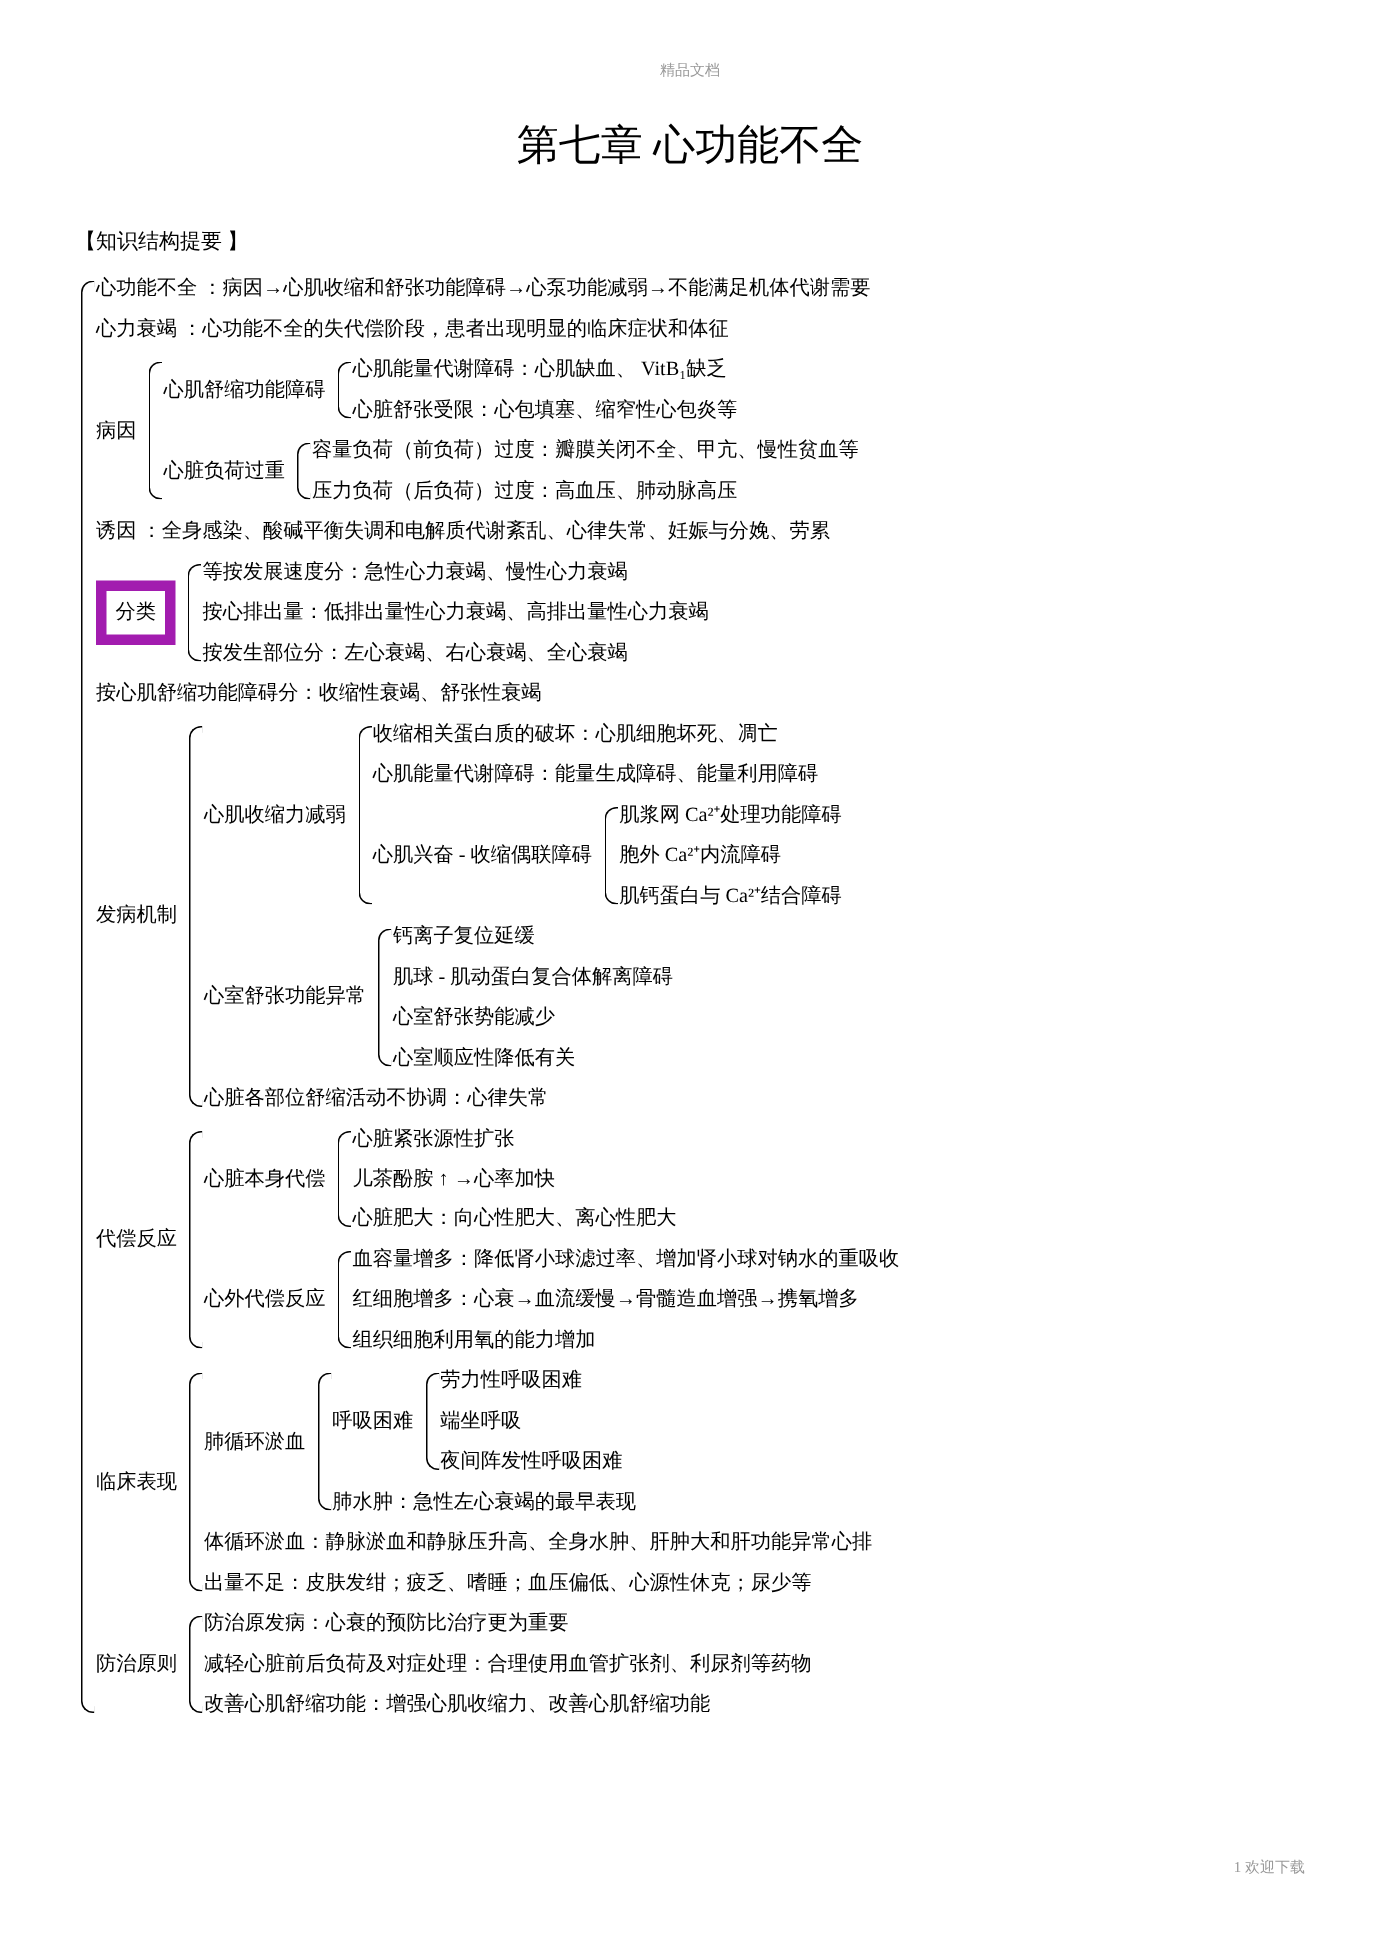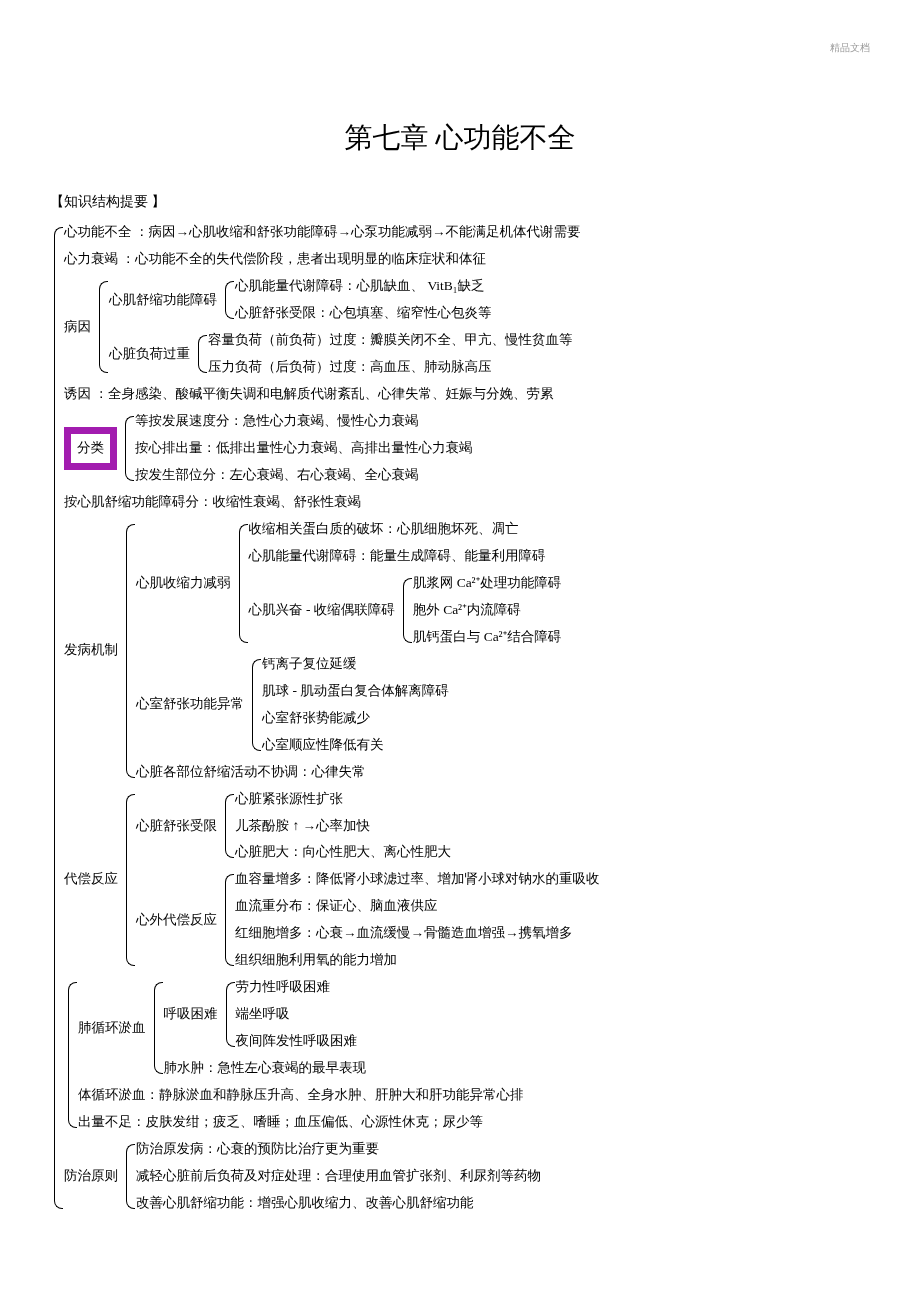--- a/index.html
+++ b/index.html
@@ -6,24 +6,24 @@
     font-family: "SimSun", "宋体", serif;
     font-size: 14px;
     color: #000;
     background: #fff;
     margin: 0;
     padding: 40px 50px;
     width: 820px;
     line-height: 1.6;
   }
   .header-small {
-    text-align: right;
+    text-align: center;
     font-size: 10px;
     color: #999;
-    margin-bottom: 60px;
+    margin-bottom: 20px;
   }
   h1 {
     text-align: center;
     font-size: 28px;
     font-weight: normal;
     margin: 20px 0 30px 0;
   }
   .section-label {
     font-size: 14px;
     margin-bottom: 6px;
@@ -171,42 +171,42 @@
           </div>
           <div class="leaf">心脏各部位舒缩活动不协调：心律失常</div>
         </div>
       </div>
 
       <div class="node">
         <div class="node-label">代偿反应</div>
         <div class="brace"></div>
         <div class="children">
           <div class="node">
-            <div class="node-label">心脏舒张受限</div>
+            <div class="node-label">心脏本身代偿</div>
             <div class="brace"></div>
             <div class="children">
               <div class="leaf">心脏紧张源性扩张</div>
               <div class="leaf">儿茶酚胺 ↑ →心率加快</div>
               <div class="leaf">心脏肥大：向心性肥大、离心性肥大</div>
             </div>
           </div>
           <div class="node">
             <div class="node-label">心外代偿反应</div>
             <div class="brace"></div>
             <div class="children">
               <div class="leaf">血容量增多：降低肾小球滤过率、增加肾小球对钠水的重吸收</div>
-              <div class="leaf">血流重分布：保证心、脑血液供应</div>
               <div class="leaf">红细胞增多：心衰→血流缓慢→骨髓造血增强→携氧增多</div>
               <div class="leaf">组织细胞利用氧的能力增加</div>
             </div>
           </div>
         </div>
       </div>
 
       <div class="node">
+        <div class="node-label">临床表现</div>
         <div class="brace"></div>
         <div class="children">
           <div class="node">
             <div class="node-label">肺循环淤血</div>
             <div class="brace"></div>
             <div class="children">
               <div class="node">
                 <div class="node-label">呼吸困难</div>
                 <div class="brace"></div>
                 <div class="children">

